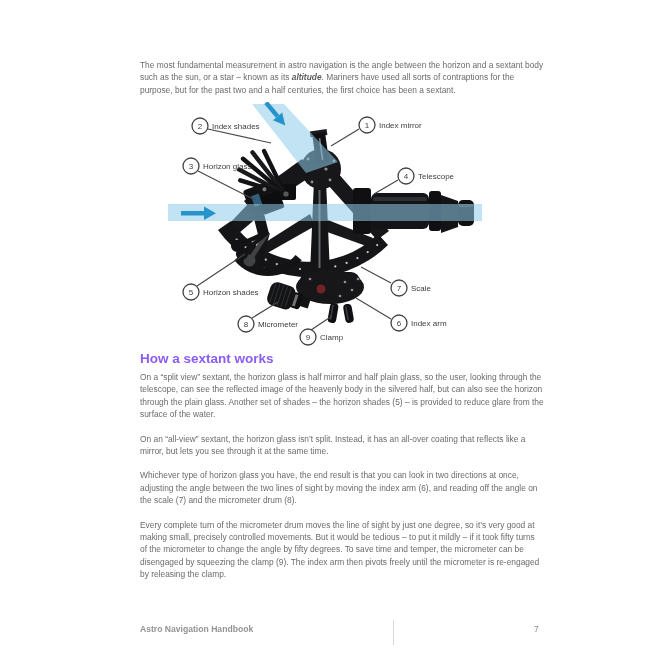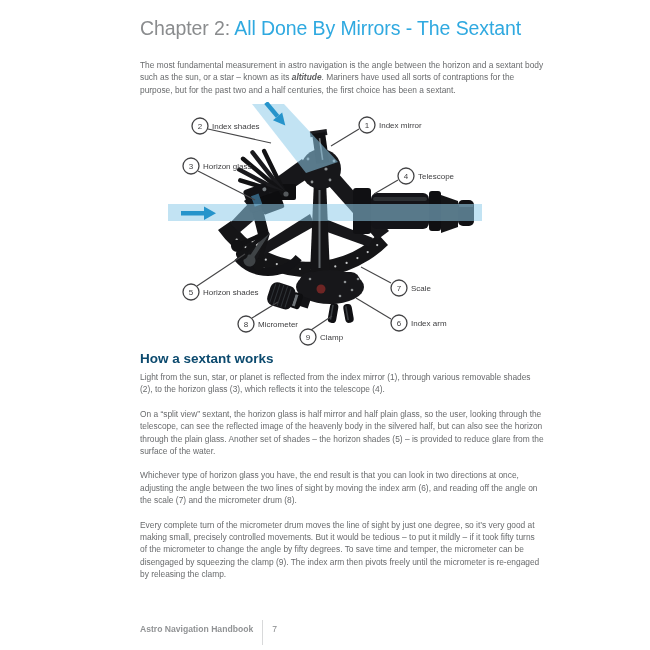--- a/index.html
+++ b/index.html
@@ -28,41 +28,38 @@
   .lbl-num{font-size:8px;fill:#3d3d3f;text-anchor:middle;}
   .leader{stroke:#454547;stroke-width:1.1;fill:none;}
   .lbl-circle{fill:#ffffff;stroke:#434345;stroke-width:1.3;}
 
   .section{
     position:absolute;left:140px;top:351px;width:404px;
     font-size:8.4px;line-height:12.4px;color:#696b6d;
   }
   .section h2{
     margin:0 0 4px 0;font-size:13.5px;line-height:16px;
-    color:#0c4a6e;font-weight:bold;
+    color:#8b5cf6;font-weight:bold;
   }
   .section p{margin:0 0 12px 0;}
 
   .footer{
     position:absolute;left:140px;top:620px;width:412px;
-    display:flex;justify-content:flex-start;align-items:flex-start;
+    display:flex;justify-content:space-between;align-items:flex-start;
     font-size:8.6px;color:#919395;
   }
   .footer .book{font-weight:bold;padding-top:4px;}
   .footer .divider{width:1px;height:25px;background:#d8d9da;margin:0 9px;}
   .footer .pagenum{padding-top:4px;width:18px;color:#86888a;}
 </style>
 </head>
 <body>
 
 <div class="page">
 
-  <div class="title">
-    <span>Chapter 2: </span><span class="accent">All Done By Mirrors - The Sextant</span>
-  </div>
 
   <div class="intro">
     <span>The most fundamental measurement in astro navigation is the angle between the horizon and a sextant body such as the sun, or a star – known as its </span><b>altitude</b><span>. Mariners have used all sorts of contraptions for the purpose, but for the past two and a half centuries, the first choice has been a sextant.</span>
   </div>
 
   <svg class="diagram" width="400" height="248" viewBox="0 0 400 248">
 
     <g>
 
       <g>
@@ -291,22 +288,22 @@
         <line class="leader" x1="251" y1="217" x2="216" y2="196"></line>
         <circle class="lbl-circle" cx="259" cy="221" r="8"></circle>
         <text class="lbl-num" x="259" y="224">6</text>
         <text class="lbl-text" x="271" y="224">Index arm</text>
       </g>
     </g>
   </svg>
 
   <div class="section">
     <h2>How a sextant works</h2>
-    <p>Light from the sun, star, or planet is reflected from the index mirror (1), through various removable shades (2), to the horizon glass (3), which reflects it into the telescope (4).</p>
     <p>On a “split view” sextant, the horizon glass is half mirror and half plain glass, so the user, looking through the telescope, can see the reflected image of the heavenly body in the silvered half, but can also see the horizon through the plain glass. Another set of shades – the horizon shades (5) – is provided to reduce glare from the surface of the water.</p>
+    <p>On an “all-view” sextant, the horizon glass isn’t split. Instead, it has an all-over coating that reflects like a mirror, but lets you see through it at the same time.</p>
     <p>Whichever type of horizon glass you have, the end result is that you can look in two directions at once, adjusting the angle between the two lines of sight by moving the index arm (6), and reading off the angle on the scale (7) and the micrometer drum (8).</p>
     <p>Every complete turn of the micrometer drum moves the line of sight by just one degree, so it’s very good at making small, precisely controlled movements. But it would be tedious – to put it mildly – if it took fifty turns of the micrometer to change the angle by fifty degrees. To save time and temper, the micrometer can be disengaged by squeezing the clamp (9). The index arm then pivots freely until the micrometer is re-engaged by releasing the clamp.</p>
   </div>
 
   <div class="footer">
     <span class="book">Astro Navigation Handbook</span>
     <span class="divider"></span>
     <span class="pagenum">7</span>
   </div>
 

